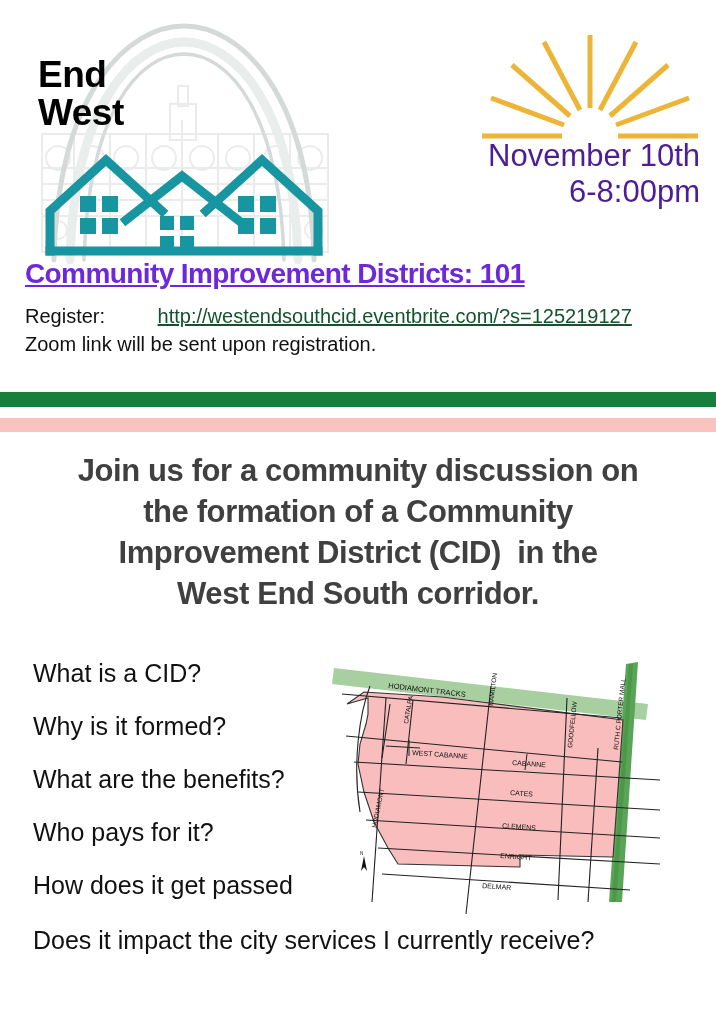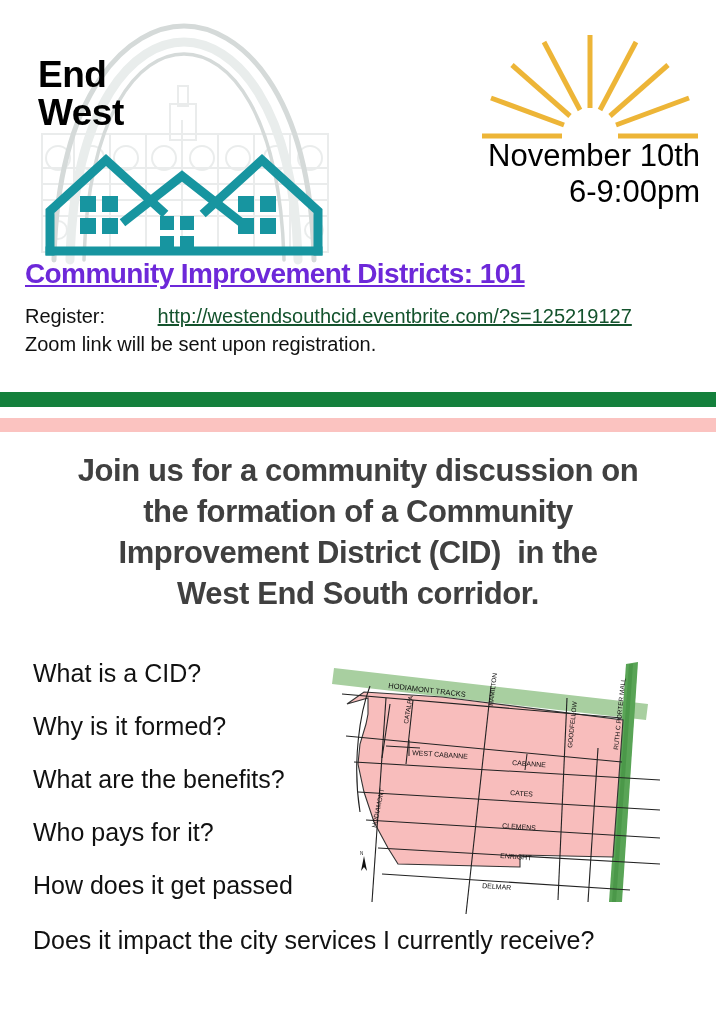--- a/index.html
+++ b/index.html
@@ -30,21 +30,21 @@
   }
   .logo-cid{
     font-weight:bold;font-size:68px;line-height:68px;letter-spacing:-2px;color:#000;
     position:absolute;left:128px;top:-22px;
   }
 
   .sunburst{position:absolute;left:470px;top:28px;width:240px;height:115px;}
 
   .event-date{
     position:absolute;right:16px;top:138px;width:400px;
-    text-align:right;font-size:31px;line-height:36px;color:#000000;
+    text-align:right;font-size:31px;line-height:36px;color:#4c1d95;
     font-weight:400;letter-spacing:0px;
   }
 
   .subtitle{
     position:absolute;left:25px;top:258px;
     font-weight:bold;font-size:28px;line-height:32px;letter-spacing:-0.6px;color:#6d28d9;text-decoration:underline;
   }
   .register-line{
     position:absolute;left:25px;top:303px;font-size:20px;line-height:26px;color:#111;
   }
@@ -153,21 +153,21 @@
         <line x1="42" y1="37" x2="100" y2="88"></line>
         <line x1="140" y1="88" x2="198" y2="37"></line>
         <line x1="74" y1="14" x2="110" y2="82"></line>
         <line x1="130" y1="82" x2="166" y2="14"></line>
         <line x1="120" y1="7" x2="120" y2="80"></line>
       </g>
     </svg>
 
     <div class="event-date">
       <div>November 10th</div>
-      <div>6-9:00pm</div>
+      <div>6-8:00pm</div>
     </div>
 
     <div class="subtitle">Community Improvement Districts: 101</div>
 
     <div class="register-line">
       <span>Register: </span><a href="#">http://westendsouthcid.eventbrite.com/?s=125219127</a>
     </div>
     <div class="zoom-line">Zoom link will be sent upon registration.</div>
   </div>
 

